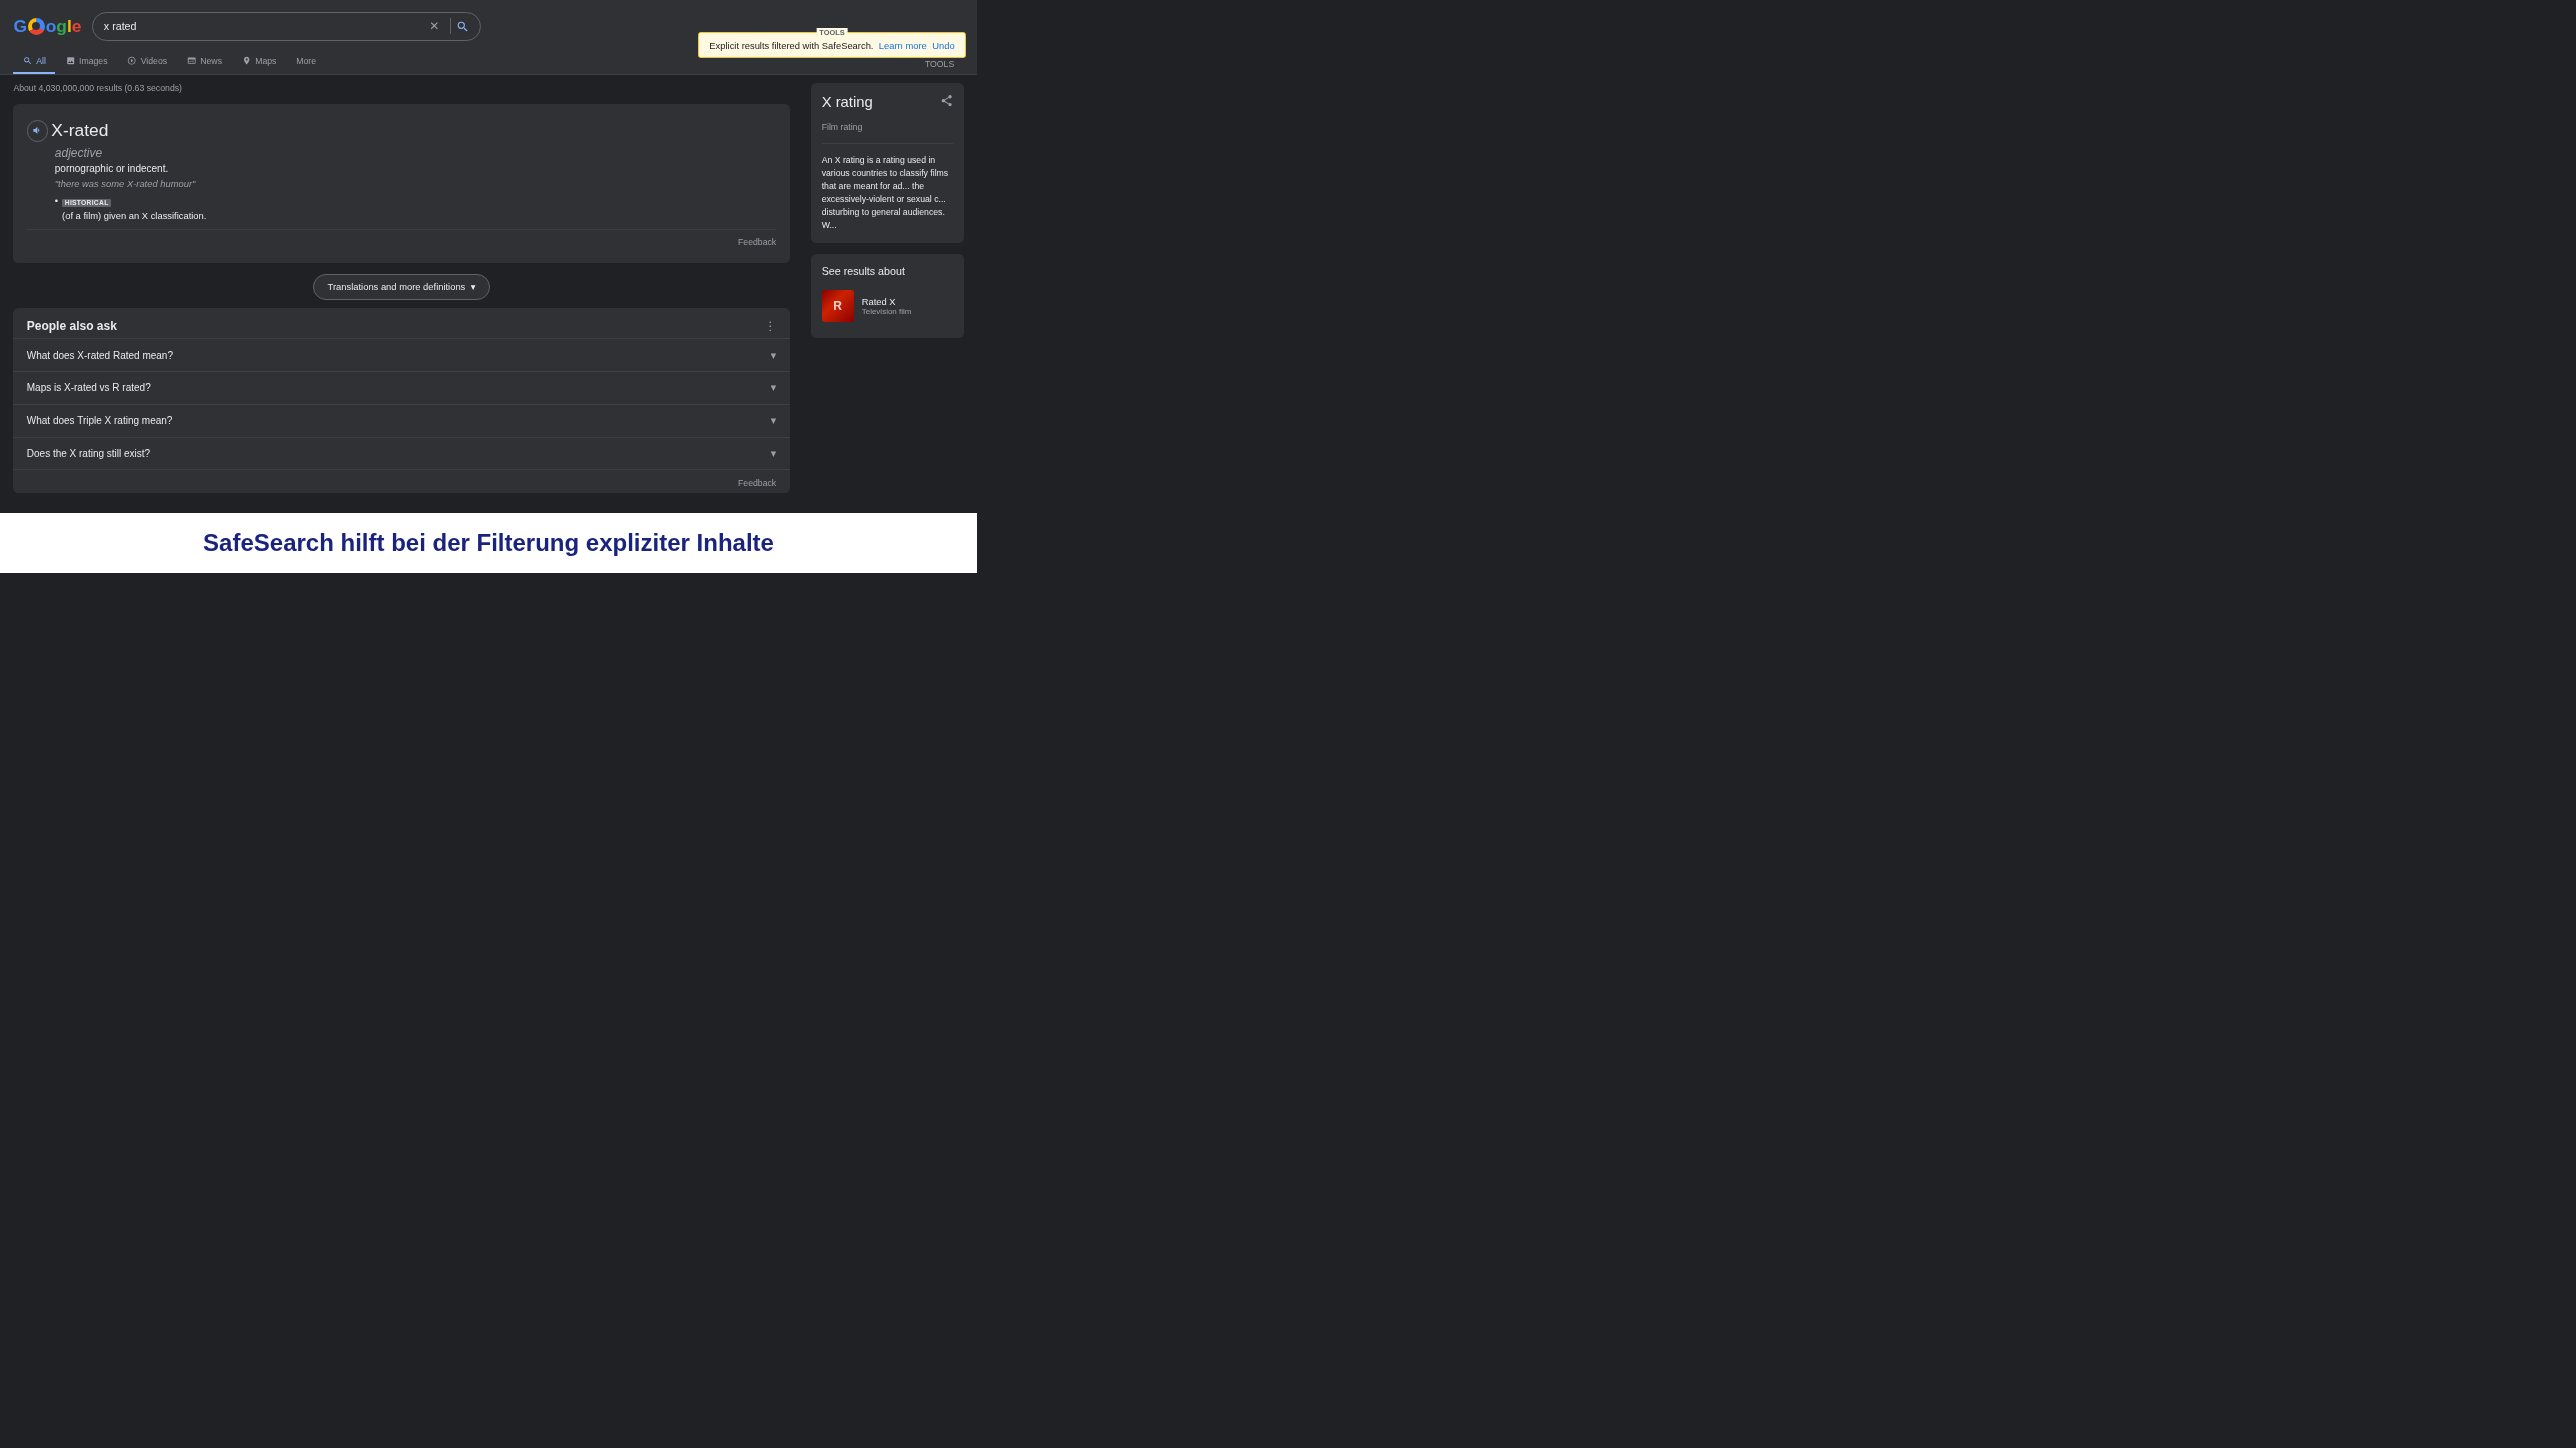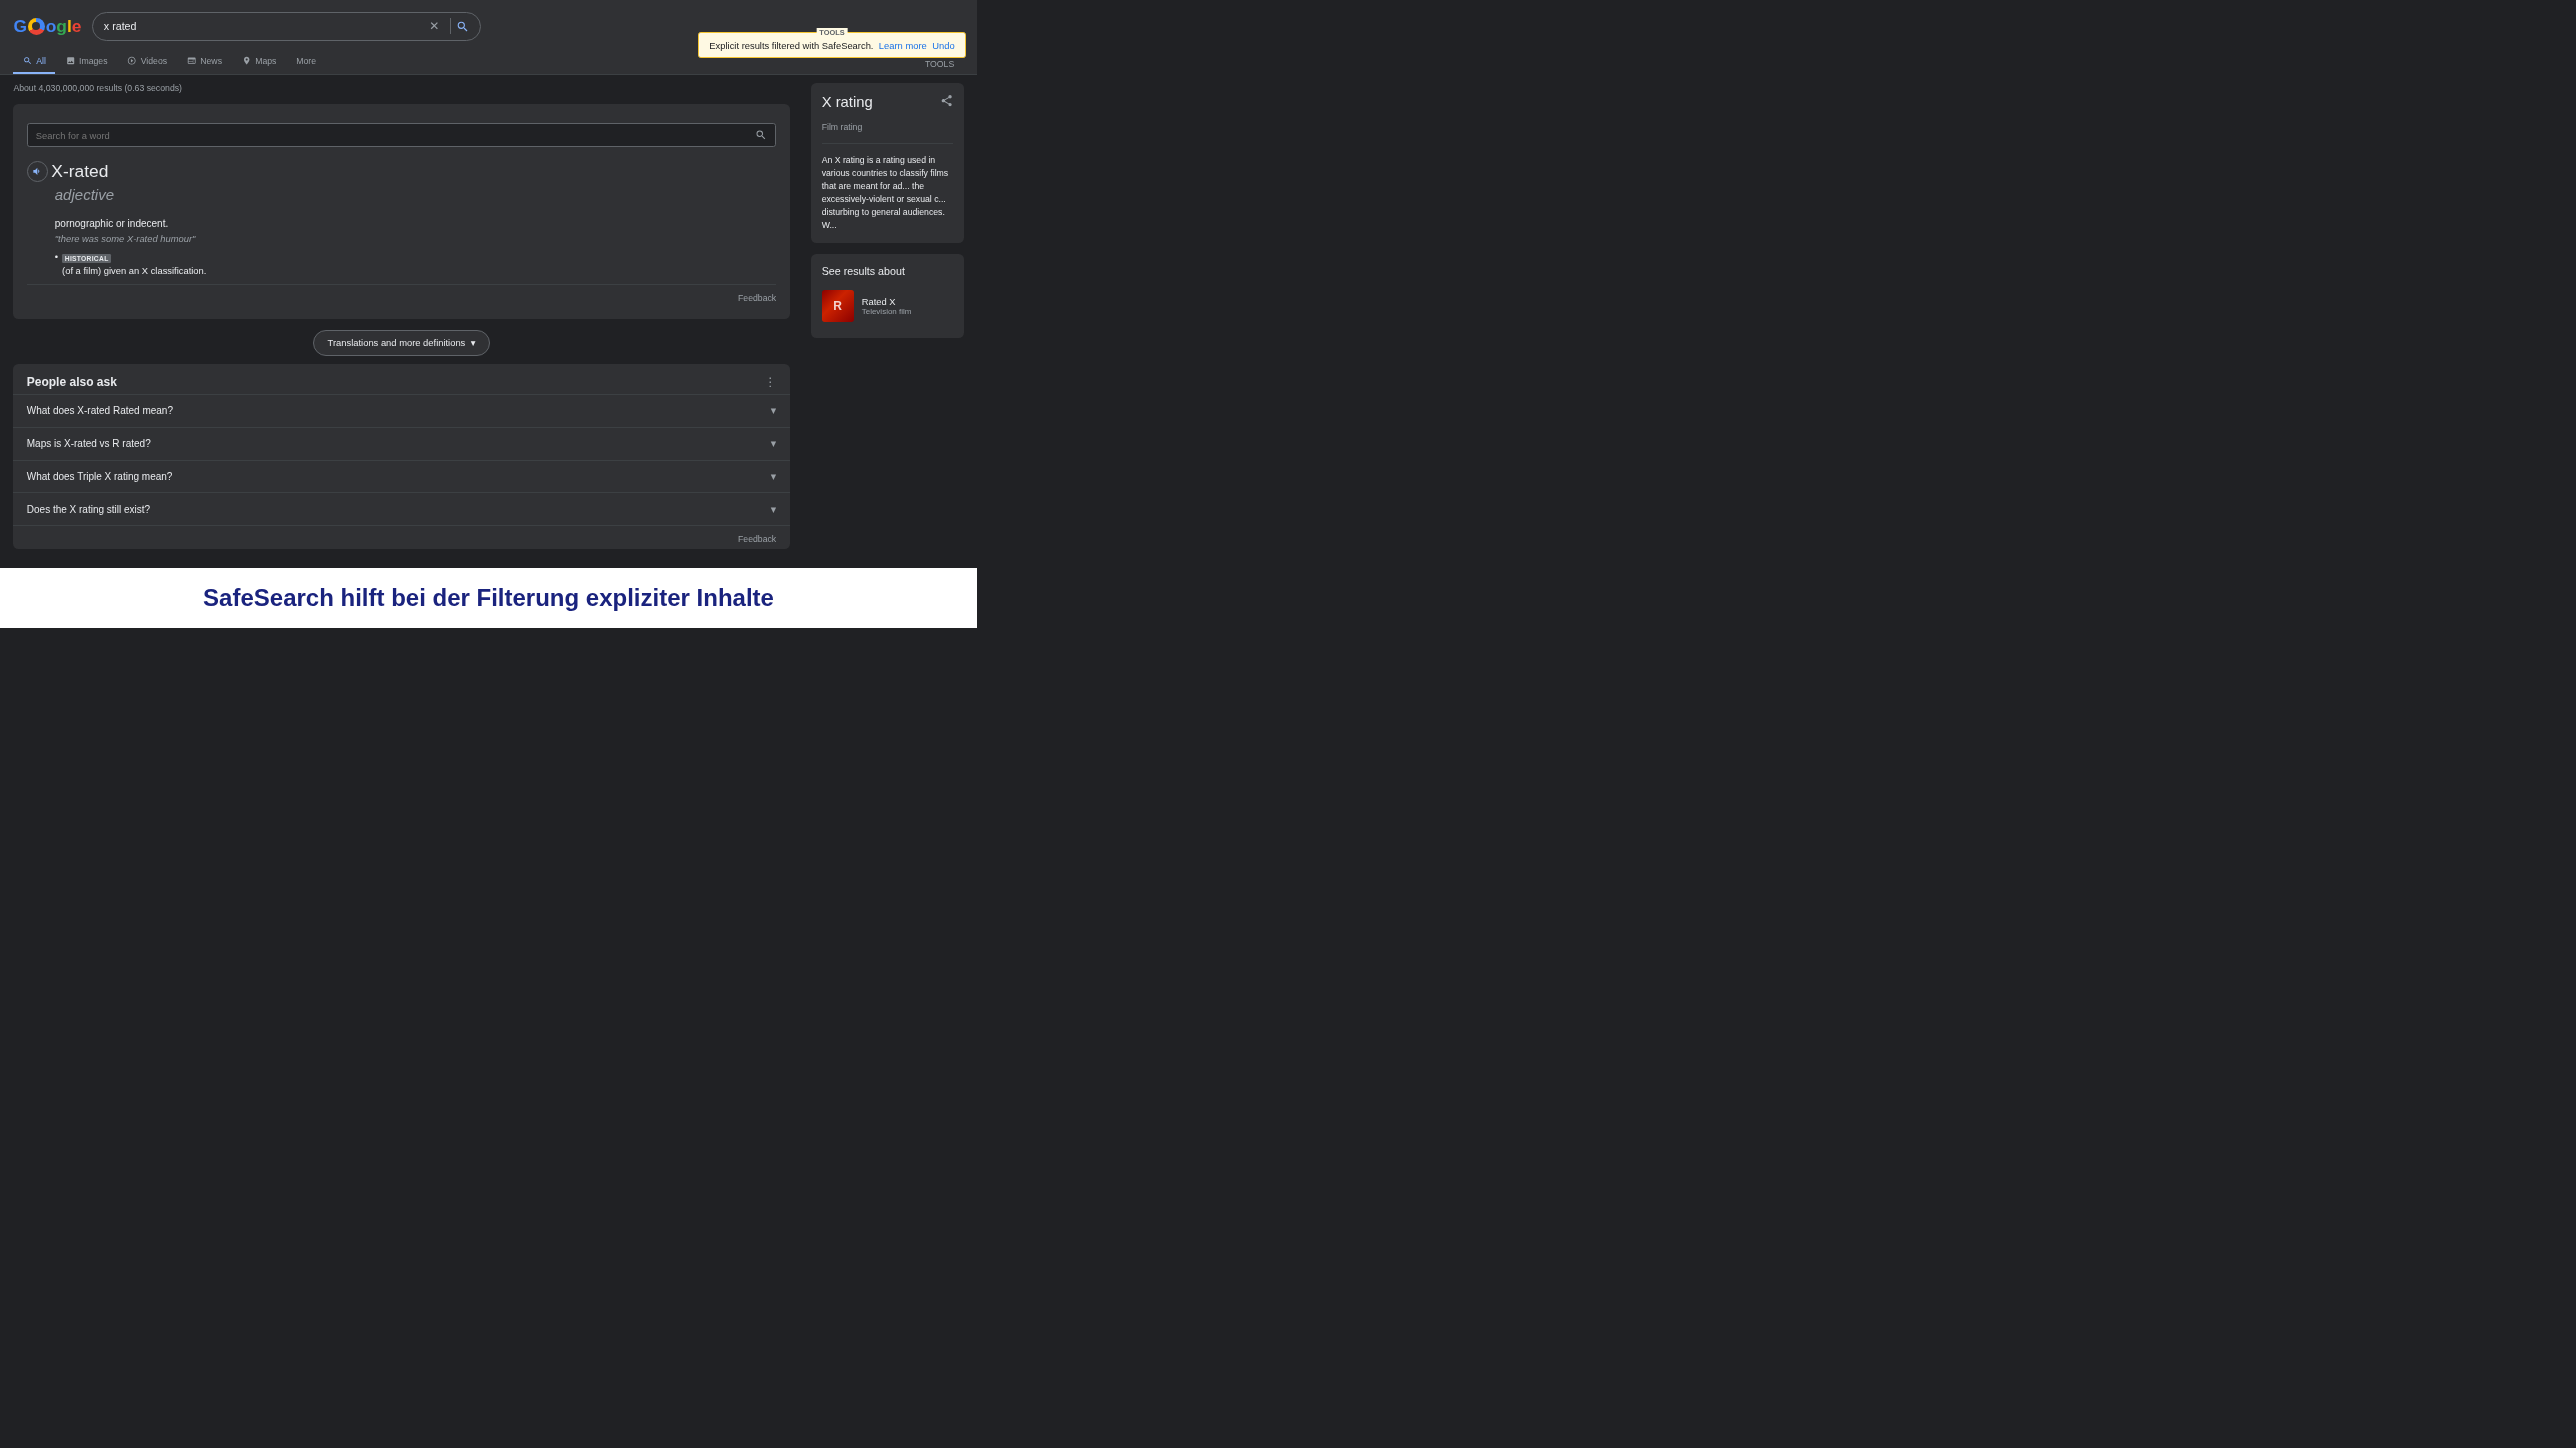--- a/index.html
+++ b/index.html
@@ -239,24 +239,24 @@
       flex-shrink: 0;
     }
 
     .word-name {
       font-size: 17.4px;
       color: #e8eaed;
       font-weight: 400;
     }
 
     .word-pos {
-      font-size: 15px;
+      font-size: 12px;
       color: #9aa0a6;
       font-style: italic;
-      margin-bottom: 15px;
+      margin-bottom: 3px;
       padding-left: 28px;
     }
 
     .definition {
       font-size: 10px;
       color: #e8eaed;
       margin-bottom: 4px;
       padding-left: 28px;
     }
 
@@ -553,26 +553,20 @@
 </div>
 
 <div class="main-layout">
 
   <div class="left-panel">
 
     <p class="results-count">About 4,030,000,000 results (0.63 seconds)</p>
 
     <div class="dict-card">
 
-      <div class="dict-search-row">
-        <input type="text" class="dict-search-input" placeholder="Search for a word" style="">
-        <svg width="12" height="12" viewBox="0 0 24 24" fill="#9aa0a6">
-          <path d="M15.5 14h-.79l-.28-.27A6.471 6.471 0 0 0 16 9.5 6.5 6.5 0 1 0 9.5 16c1.61 0 3.09-.59 4.23-1.57l.27.28v.79l5 4.99L20.49 19l-4.99-5zm-6 0C7.01 14 5 11.99 5 9.5S7.01 5 9.5 5 14 7.01 14 9.5 11.99 14 9.5 14z"></path>
-        </svg>
-      </div>
 
       <div class="word-entry">
         <div class="word-title-row">
           <button class="audio-btn">
             <svg width="10.7" height="10.7" viewBox="0 0 24 24" fill="#8ab4f8">
               <path d="M3 9v6h4l5 5V4L7 9H3zm13.5 3c0-1.77-1.02-3.29-2.5-4.03v8.05c1.48-.73 2.5-2.25 2.5-4.02z"></path>
             </svg>
           </button>
           <span class="word-name">X-rated</span>
         </div>

